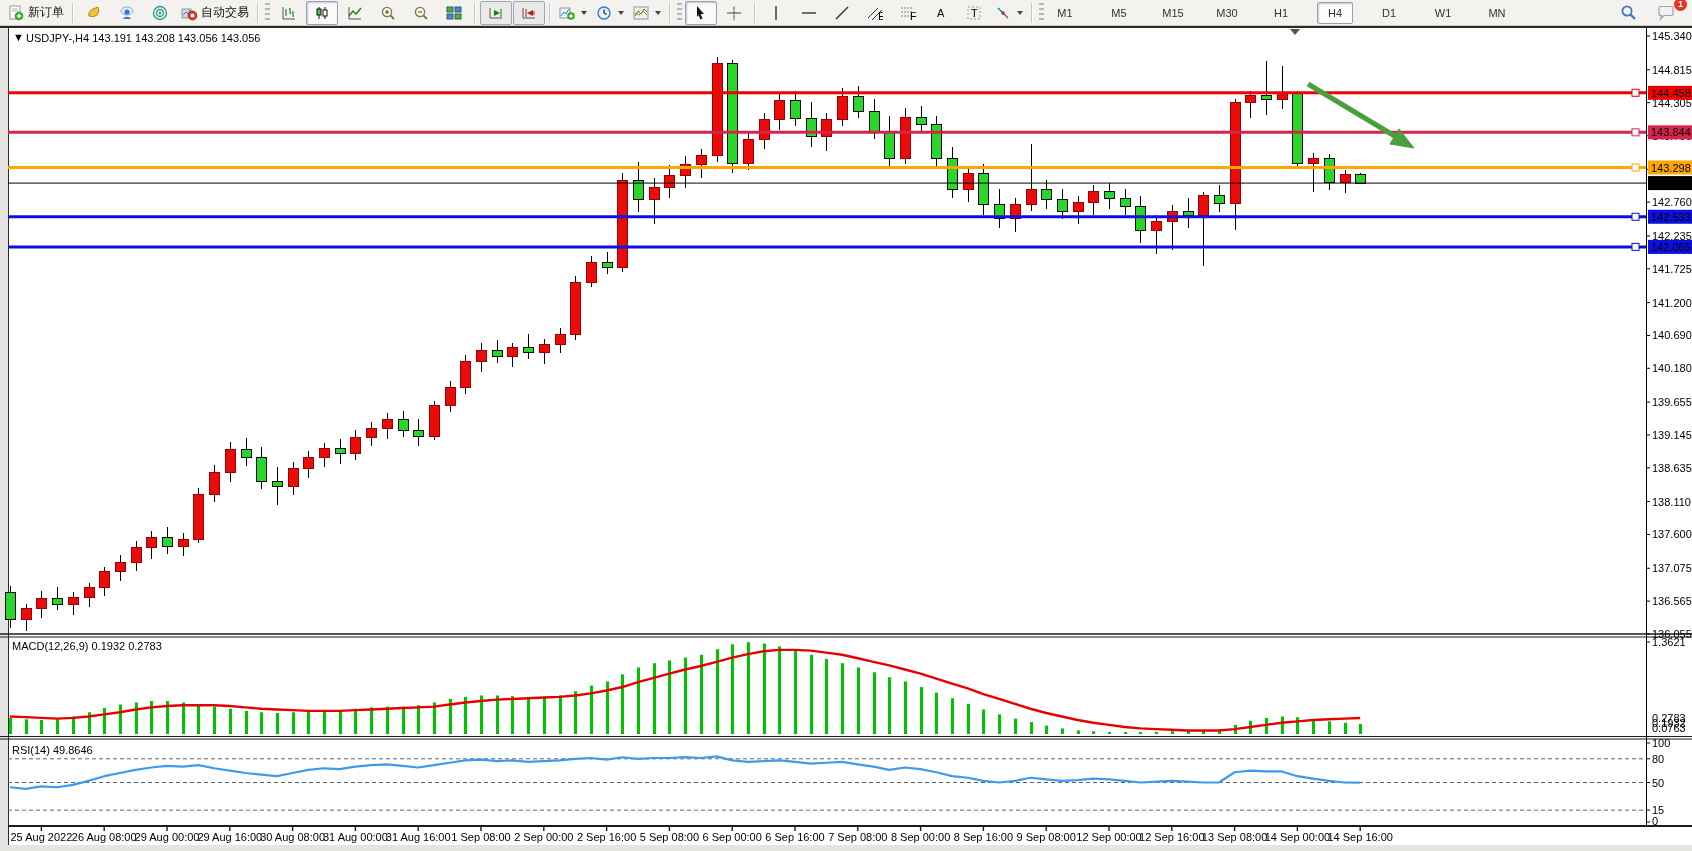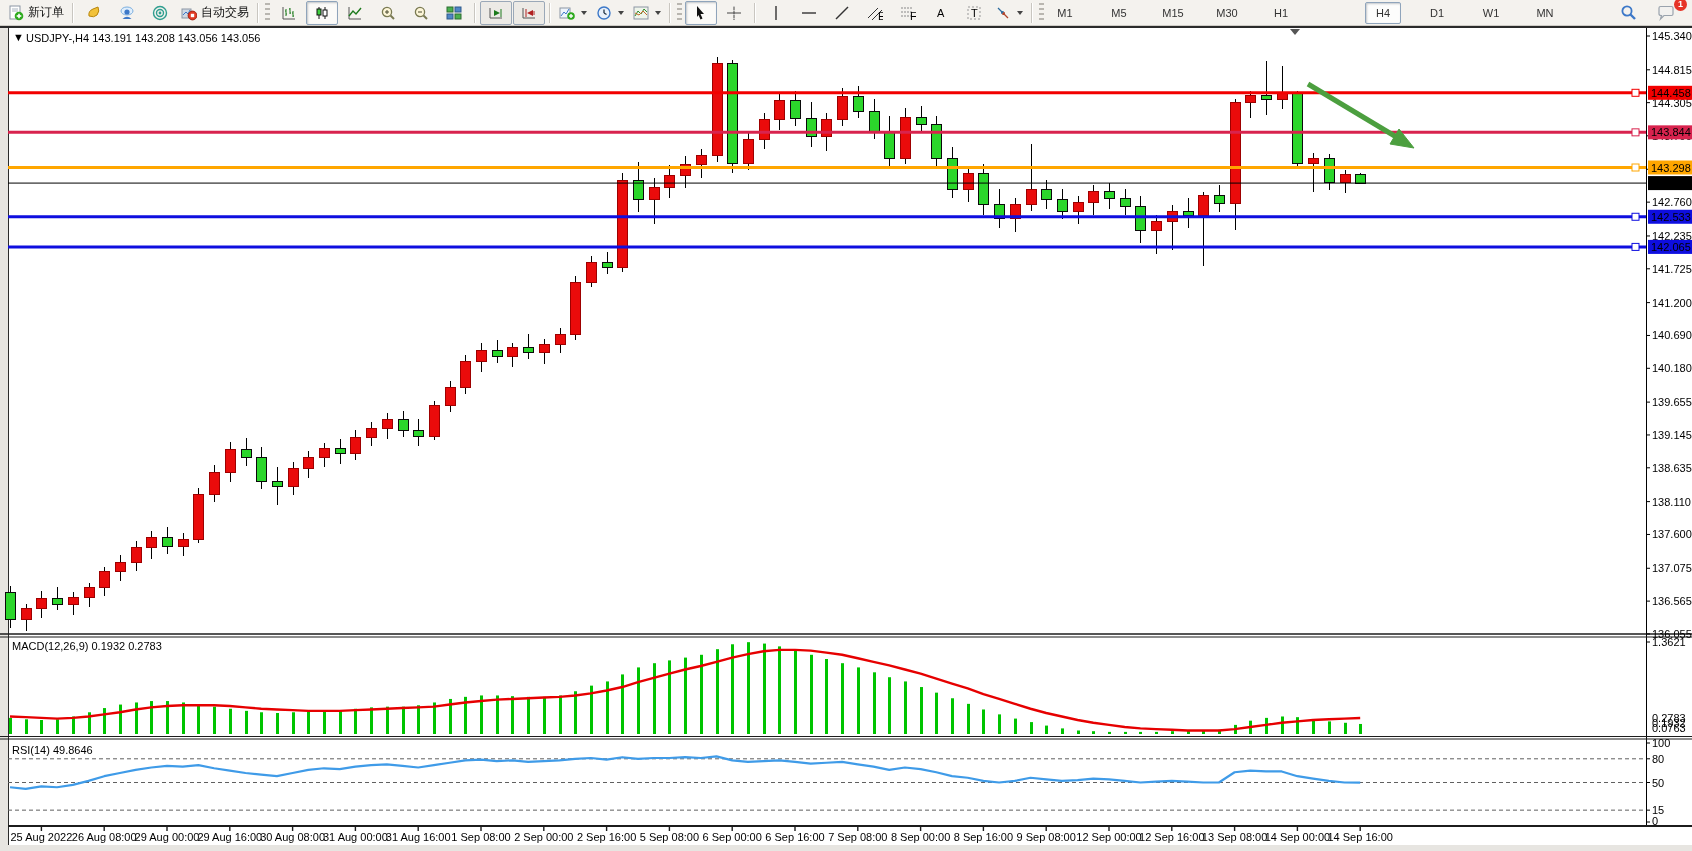--- a/index.html
+++ b/index.html
@@ -11,21 +11,21 @@
     border-bottom:1px solid #cfccc6;display:flex;align-items:center;padding:0 4px;box-sizing:border-box;gap:1px;z-index:5;text-align:right;}
   .tbtn{height:22px;min-width:24px;padding:0 3px;display:flex;align-items:center;justify-content:center;
     gap:4px;border:1px solid transparent;border-radius:2px;font-size:12px;color:#222;cursor:default;}
   .tbtn.pressed{background:#fbfaf8;border:1px solid #8fa4bb;box-shadow:inset 1px 1px 2px rgba(90,100,110,.35);}
   .tbtn.checked{background:#eceae6;border:1px solid #9aa8b8;}
   .sep{width:1px;height:20px;background:#c9c6c0;border-right:1px solid #ffffff;margin:0 3px;}
   .grip{width:5px;height:20px;margin:0 2px;background:
     repeating-linear-gradient(to bottom,#b9b6b0 0 2px,transparent 2px 5px);}
   .tf{height:20px;min-width:26px;padding:0 4px;display:flex;align-items:center;justify-content:center;
     font-size:11px;color:#333;border:1px solid transparent;border-radius:2px;}
-  .tf.pressed{background:#fdfdfc;border:1px solid #8fa4bb;box-shadow:inset 1px 1px 2px rgba(90,100,110,.35);margin-left:48px;}
+  .tf.pressed{background:#fdfdfc;border:1px solid #8fa4bb;box-shadow:inset 1px 1px 2px rgba(90,100,110,.35);}
   .dd{width:0;height:0;border-left:3px solid transparent;border-right:3px solid transparent;border-top:4px solid #444;margin-left:2px;}
   .right-cluster{margin-left:auto;display:flex;align-items:center;gap:6px;padding-right:6px;}
   .badge{position:absolute;top:-4px;right:-6px;background:#e63427;color:#fff;font-size:9px;
     width:13px;height:13px;border-radius:50%;display:flex;align-items:center;justify-content:center;font-weight:bold;}
   .chat-wrap{position:relative;}
   .cjk{font-size:12px;color:#111;}
 </style>
 </head>
 <body>
 

